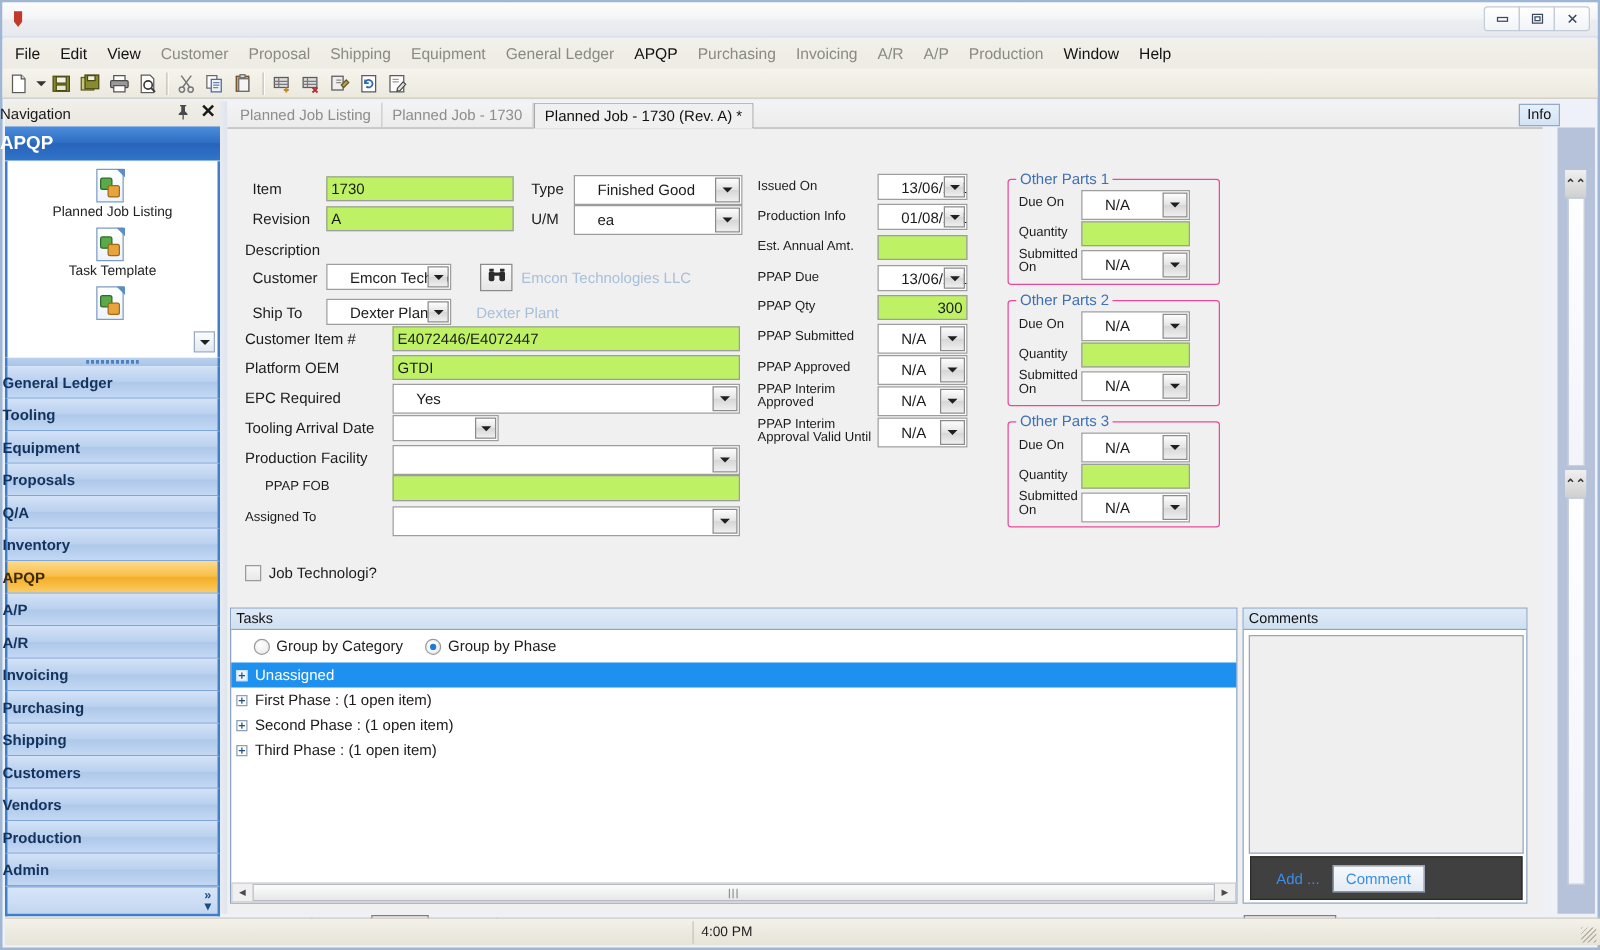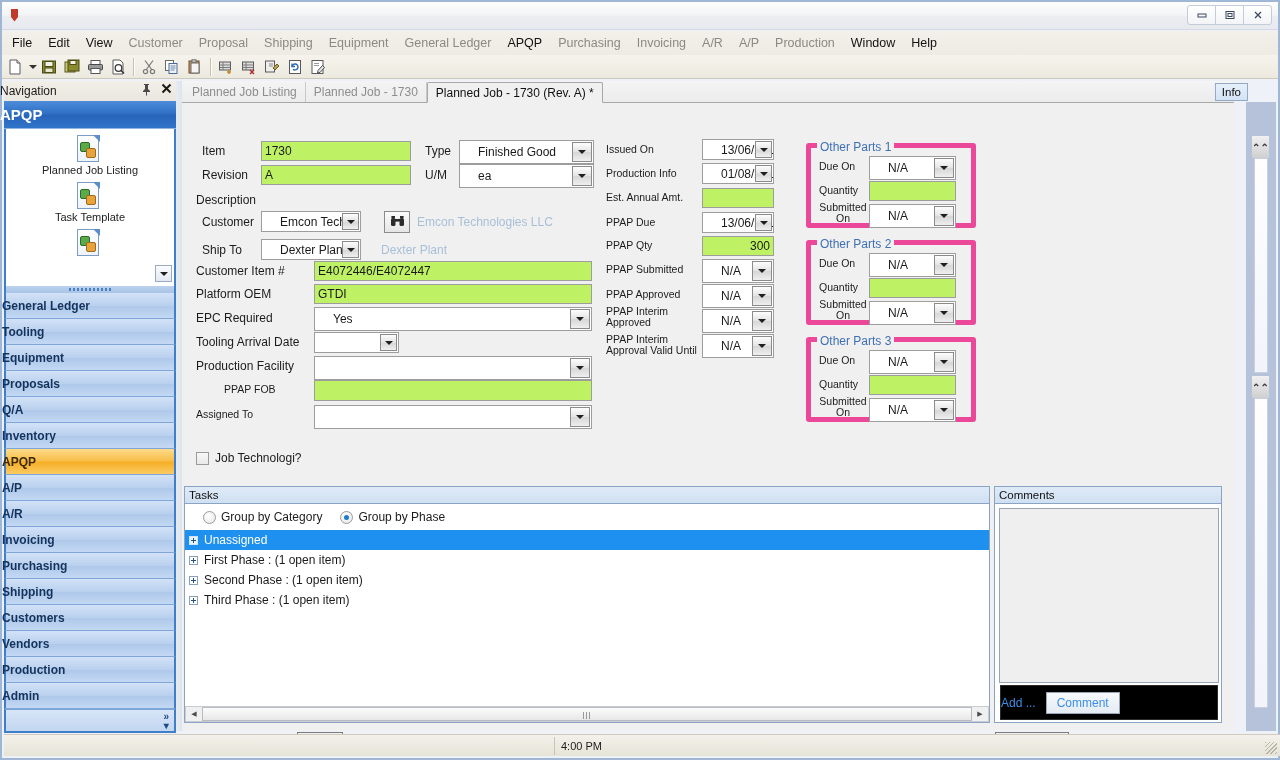--- a/index.html
+++ b/index.html
@@ -246,21 +246,21 @@
   .ghost { position: absolute; font-size: 12px; color: #a8bfd8; }
 
   .chk-row { position: absolute; display: flex; align-items: center; gap: 6px; }
   .chkbox {
     width: 13px; height: 13px; border: 1px solid #9a9a9a;
     background: linear-gradient(180deg,#f7f7f7,#e9e9e9);
   }
 
   
   .groupbox {
-    position: absolute; border: 5px solid #ec4899; border-radius: 3px; text-align: center;
+    position: absolute; border: 1px solid #ec4899; border-radius: 3px;
   }
   .groupbox > .gb-title {
     position: absolute; top: -8px; left: 6px; background: #f0f0f0;
     padding: 0 3px; font-size: 12px; color: #3f6fb5;
   }
 
   
   .panel {
     position: absolute; border: 1px solid #8ba4c4; background: #fff;
   }
@@ -344,22 +344,22 @@
   .rail-chev {
     position: absolute; width: 17px; height: 22px;
     background: linear-gradient(180deg,#f0f0f0,#cfcfcf);
     display: flex; align-items: center; justify-content: center;
     font-size: 10px; color: #3a3a3a; font-weight: bold;
   }
 
   
   .cmt-body { position: absolute; background: #efefef; border: 1px solid #9aa6b8; }
   .cmt-actions {
-    position: absolute; background: #000000; border: 1px solid #2a2a2a;
-    display: flex; align-items: center; padding-left: 0; gap: 10px;
+    position: absolute; background: #404040; border: 1px solid #2a2a2a;
+    display: flex; align-items: center; padding-left: 20px; gap: 10px;
   }
   .link-add { font-size: 12px; color: #3a8ee6; }
   .cmt-btn {
     height: 22px; padding: 0 10px; border: 1px solid #9aa6b8;
     background: linear-gradient(180deg,#f6f9fc,#e4ebf3);
     display: flex; align-items: center; font-size: 12px; color: #3a8ee6;
   }
 
   
   .statusbar {
@@ -710,21 +710,21 @@
       </div>
 
       <div class="fld-label" style="left:14px; top:256px;">Production Facility</div>
       <div class="combo tall" style="left:132px; top:253px; width:278px;">
         <span></span>
         <span class="cbtn">
               <span class="arrow-dn"></span>
             </span>
       </div>
 
-      <div class="fld-label small" style="left:26px; top:280px;padding-left:16px;">PPAP FOB</div>
+      <div class="fld-label small" style="left:14px; top:280px;padding-left:16px;">PPAP FOB</div>
       <div class="inp" style="left:132px; top:277px; width:278px; height:21px;"></div>
 
       <div class="fld-label small" style="left:14px; top:305px;">Assigned To</div>
       <div class="combo tall" style="left:132px; top:302px; width:278px;">
         <span></span>
         <span class="cbtn">
               <span class="arrow-dn"></span>
             </span>
       </div>
 

